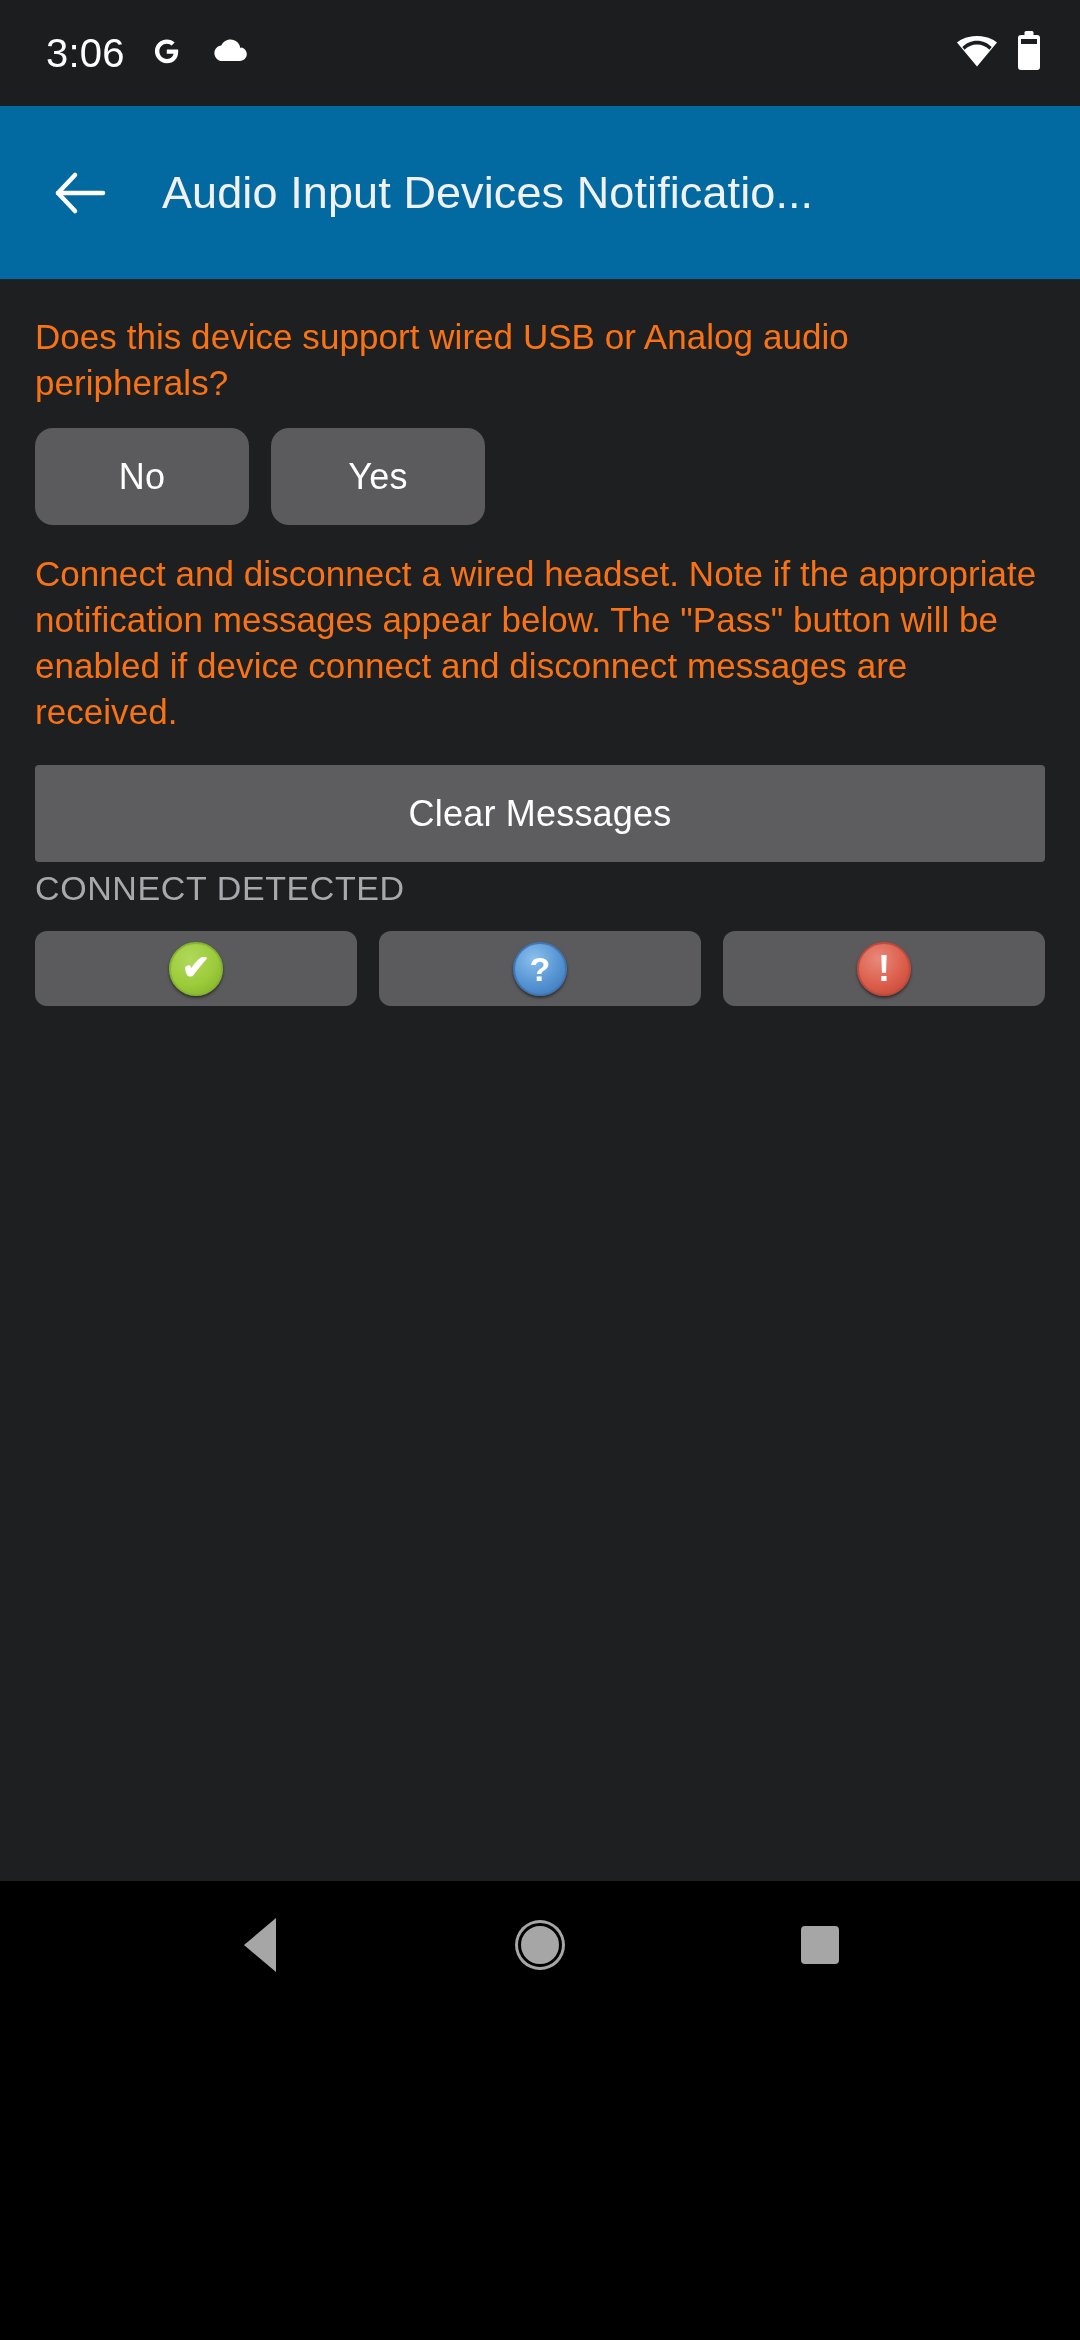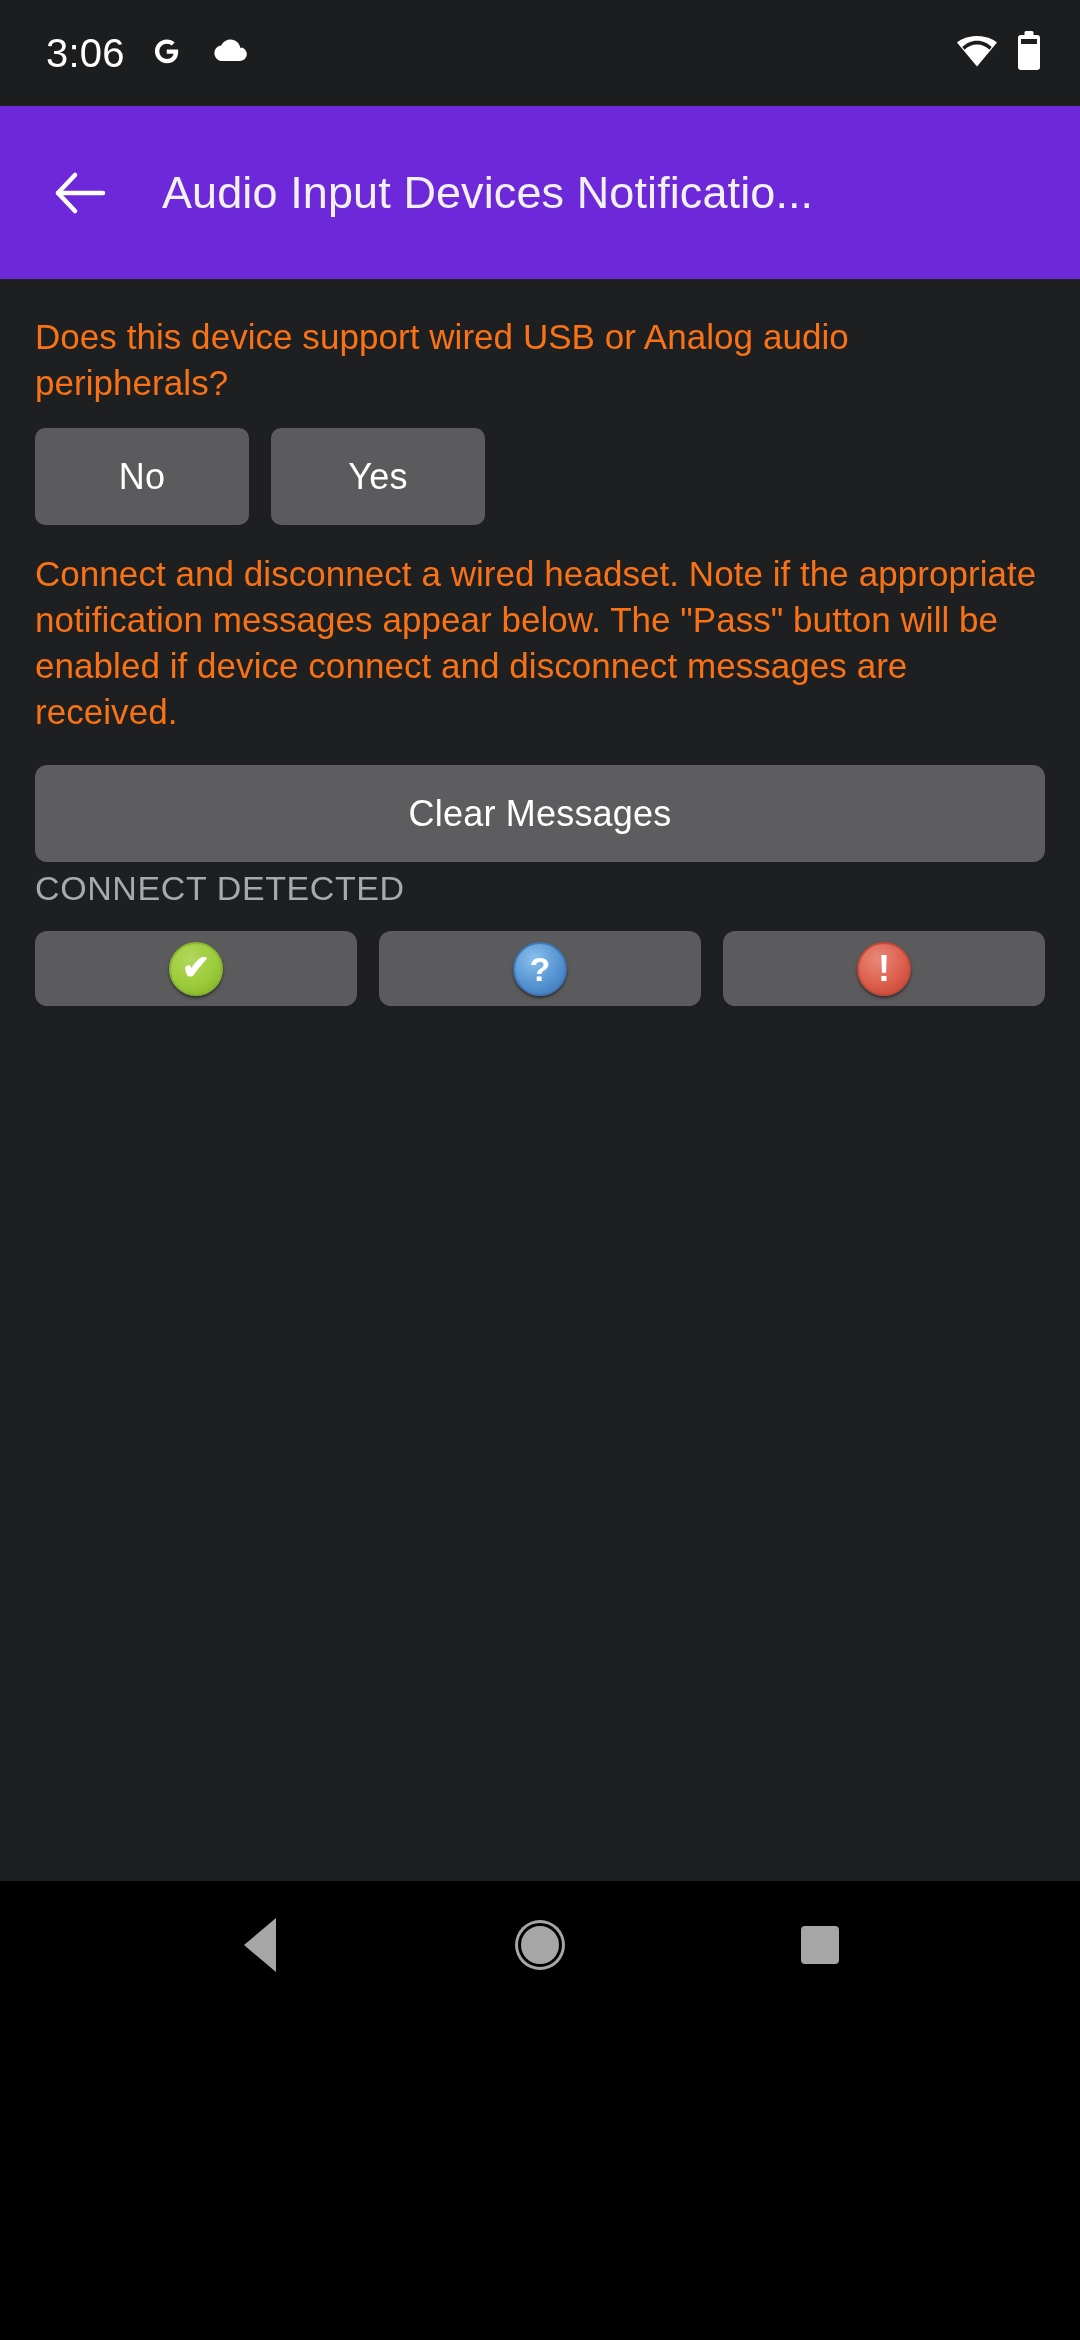--- a/index.html
+++ b/index.html
@@ -53,21 +53,21 @@
   }
   .g-icon { display: block; }
   .cloud-icon { display: block; }
   .wifi-icon { display: block; }
   .battery-icon { display: block; }
 
   
   .app-bar {
     height: 174px;
     flex: 0 0 174px;
-    background: #6d28d9;
+    background: #0369a1;
     display: flex;
     align-items: center;
     padding-left: 38px;
     box-sizing: border-box;
     border-bottom: 1px solid #242528;
   }
   .back-button {
     width: 84px;
     height: 84px;
     display: flex;
@@ -108,40 +108,40 @@
   }
 
   .btn-row {
     display: flex;
     gap: 22px;
     margin-top: 22px;
   }
   .pill-btn {
     background: #5b5b5d;
     border: none;
-    border-radius: 10px;
+    border-radius: 18px;
     color: #ffffff;
     font-size: 36px;
     font-family: "Liberation Sans", sans-serif;
     min-width: 214px;
     height: 97px;
     padding: 0 28px;
     box-sizing: border-box;
     display: flex;
     align-items: center;
     justify-content: center;
     letter-spacing: 0.2px;
   }
 
   .wide-btn {
     display: block;
     width: 100%;
     background: #5d5d5f;
     border: none;
-    border-radius: 12px;
+    border-radius: 4px;
     color: #ffffff;
     font-size: 36px;
     font-family: "Liberation Sans", sans-serif;
     height: 97px;
     margin-top: 30px;
     letter-spacing: 0.2px;
   }
 
   .msg-list {
   }

